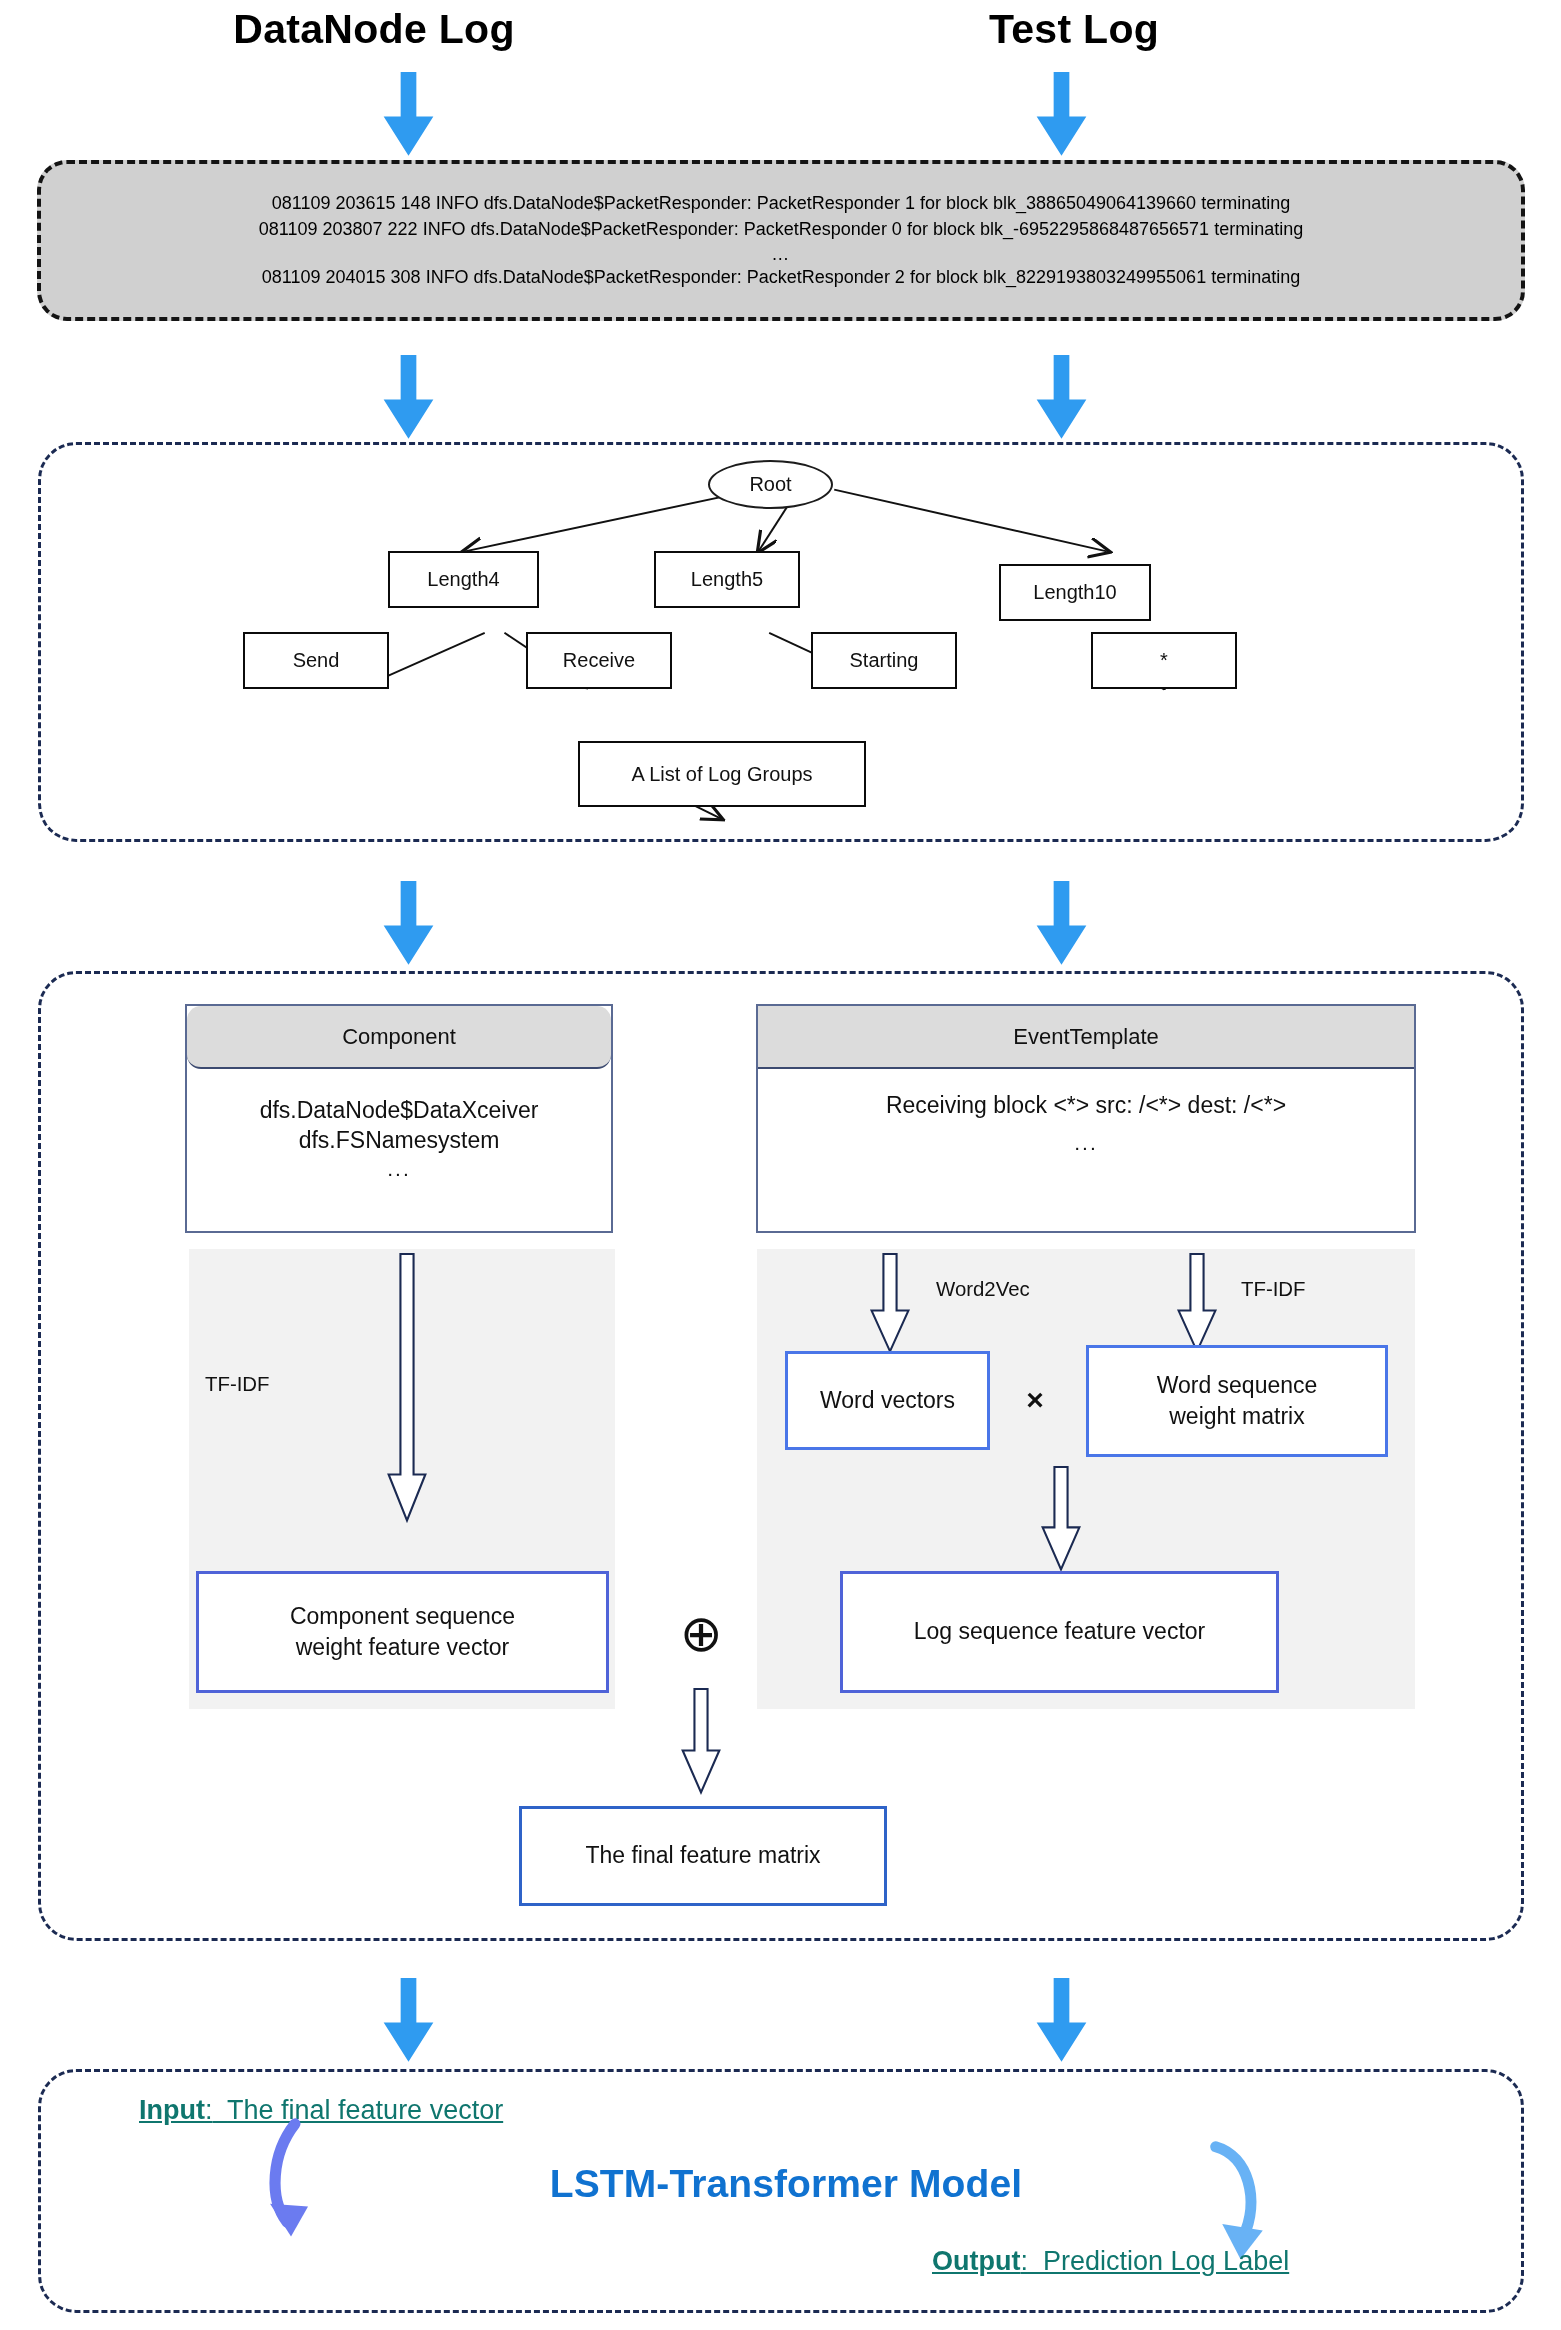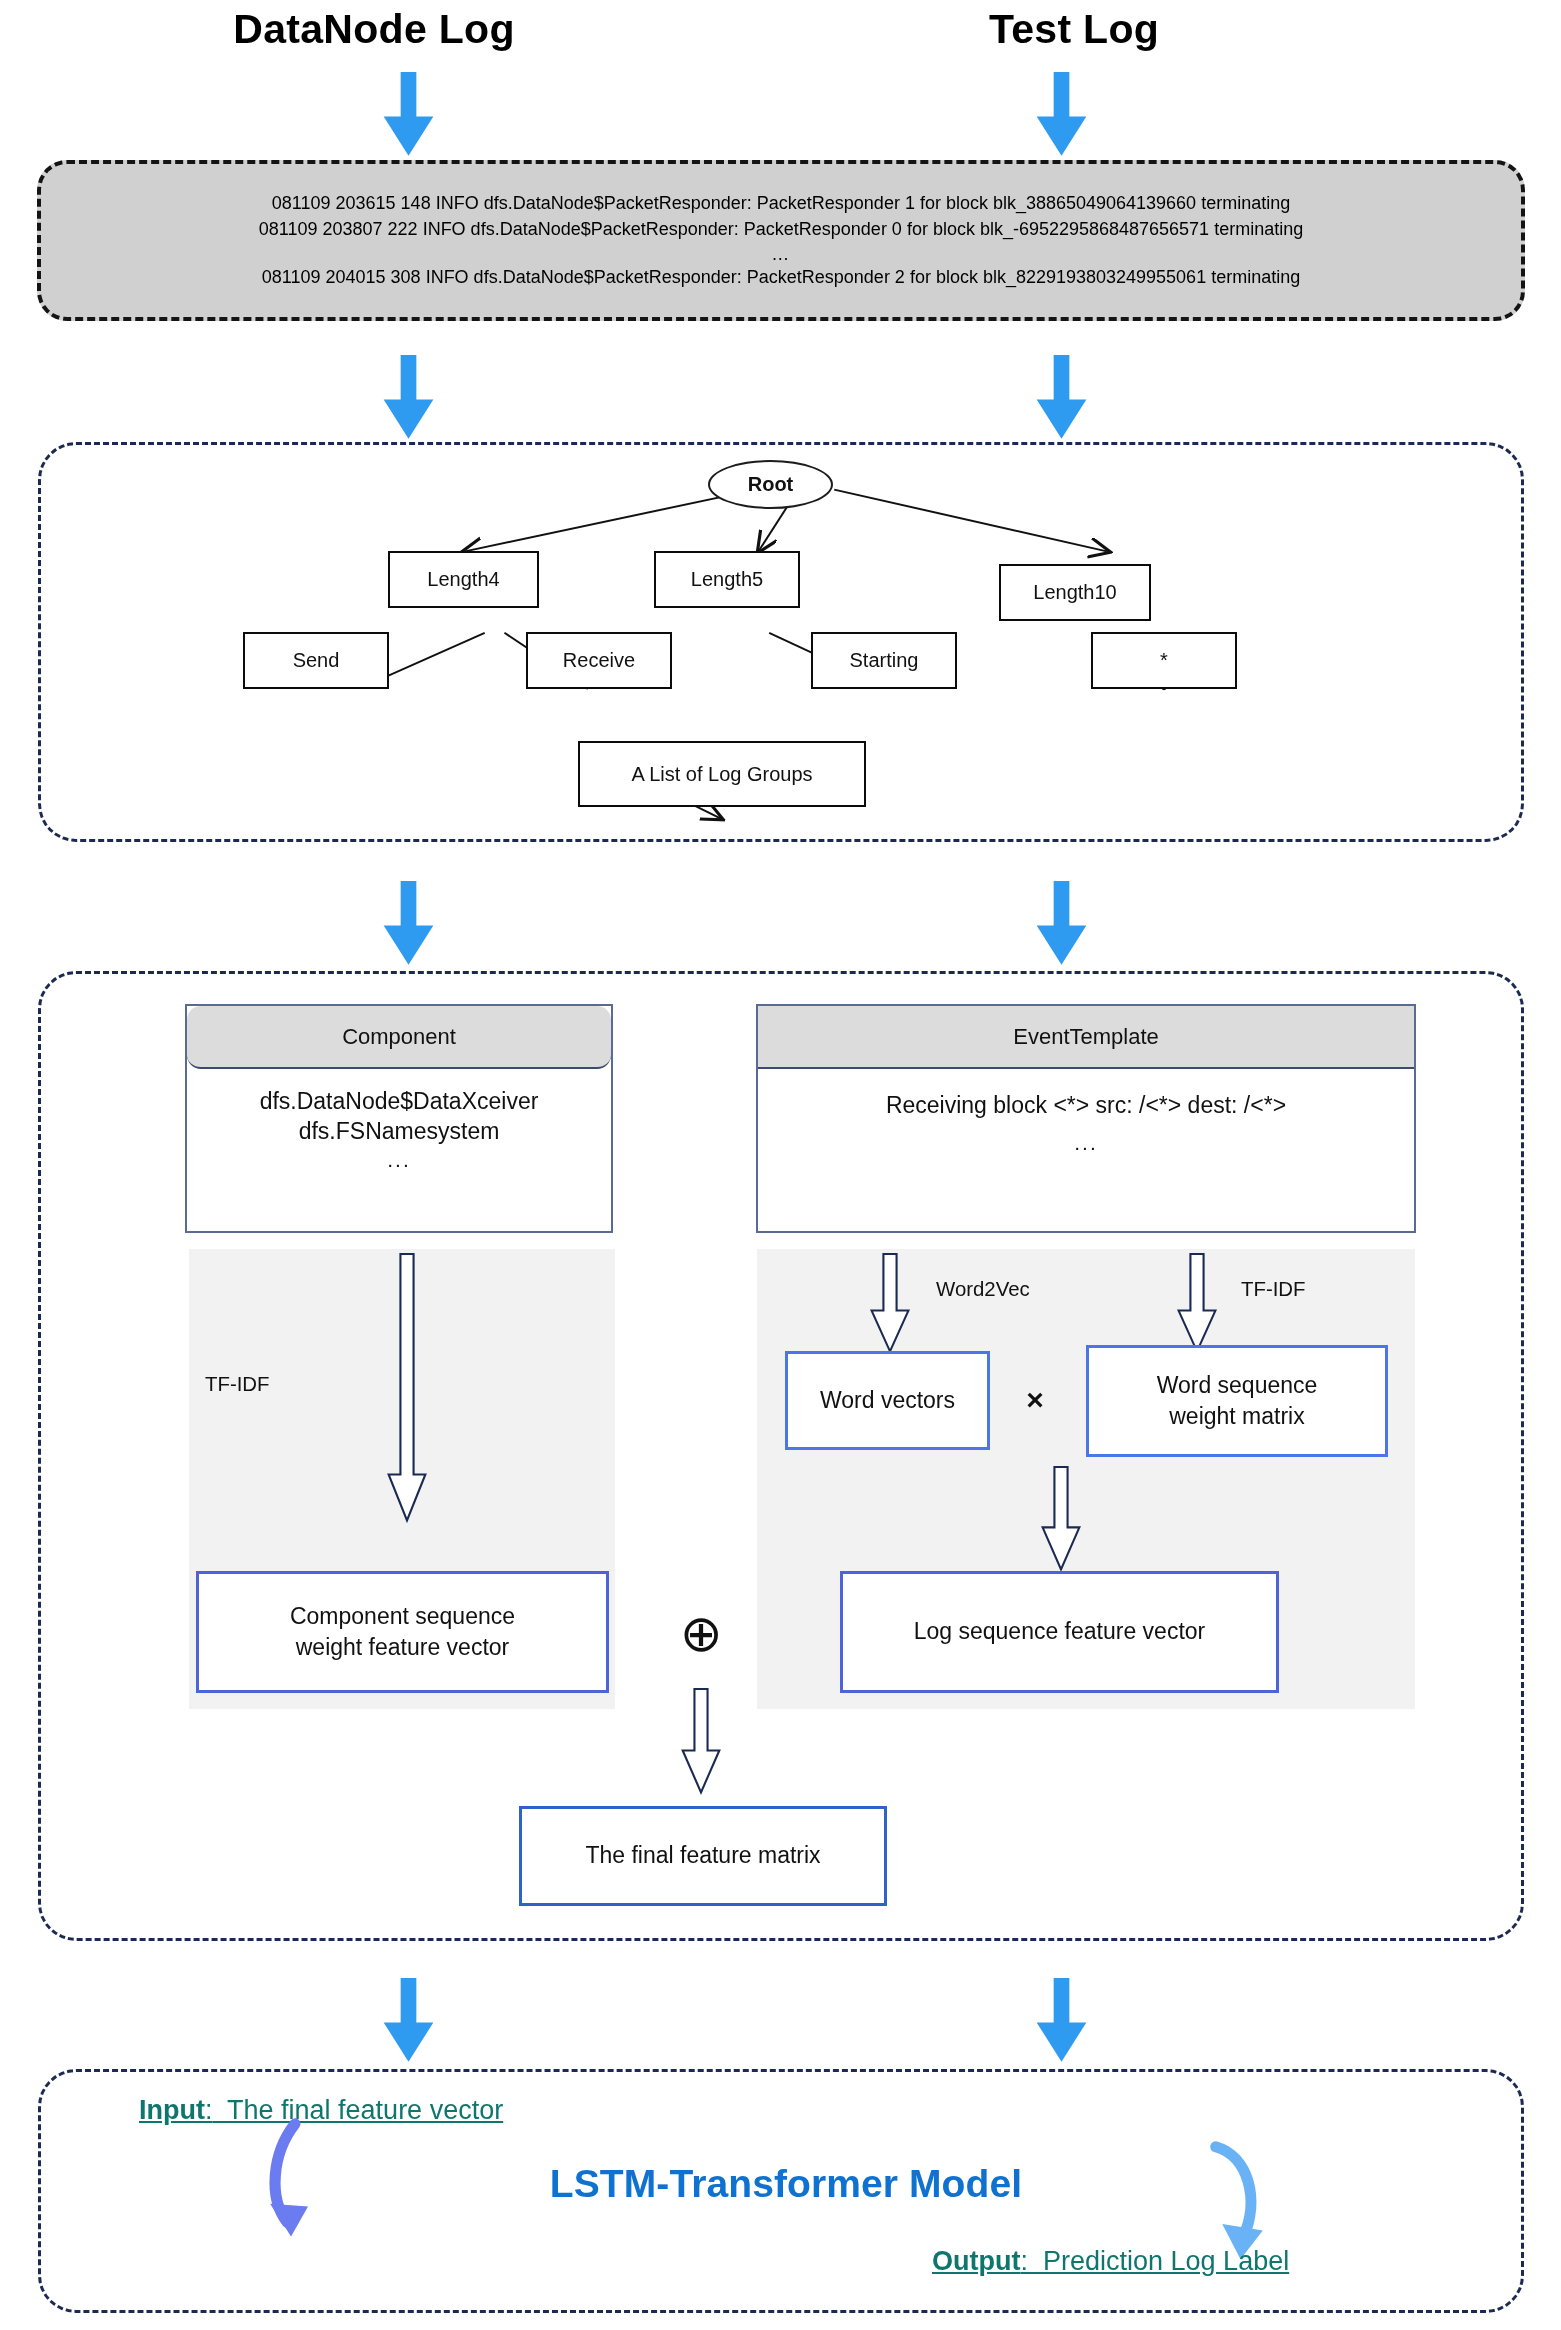--- a/index.html
+++ b/index.html
@@ -41,21 +41,21 @@
     box-sizing:border-box;font-size:20px;color:#111;
   }
 
   
   .tbl{border:2px solid #5a6a93;box-sizing:border-box;background:#fff;}
   .tbl-head{
     background:#dcdcdc;border-bottom:2px solid #3c4a70;
     box-sizing:border-box;font-size:22px;color:#111;
   }
   .tbl-body{box-sizing:border-box;display:flex;flex-direction:column;
-    align-items:center;justify-content:flex-start;padding-top:17px;}
+    align-items:center;justify-content:flex-start;padding-top:26px;}
   .tbl-row{font-size:23px;color:#111;line-height:1.32;white-space:nowrap;}
   .tbl-dots{font-size:21px;line-height:.8;letter-spacing:2px;margin-top:5.3px;}
 
   
   .greyblock{background:#f2f2f2;box-sizing:border-box;}
 
   
   .bluebox{
     border:3.3px solid #4f63d8;background:#fff;box-sizing:border-box;
     font-size:23px;color:#111;line-height:1.36;
@@ -131,21 +131,21 @@
 
         <path d="M1113 290 L1285 370"></path>
 
         <path d="M1648 290 L1710 370"></path>
 
         <path d="M880 494 L1038 572"></path>
       </g>
     </svg>
   </div>
 
-  <div class="abs ctr troot" style="left:708px;top:460px;width:125px;height:49px;font-weight:bold;">
+  <div class="abs ctr troot" style="left:708px;top:460px;width:125px;height:49px;">
     <span>Root</span>
   </div>
 
   <div class="abs ctr tnode" style="left:388px;top:551px;width:151px;height:57px;">
     <span>Length4</span>
   </div>
   <div class="abs ctr tnode" style="left:654px;top:551px;width:146px;height:57px;">
     <span>Length5</span>
   </div>
   <div class="abs ctr tnode" style="left:999px;top:564px;width:152px;height:57px;">

